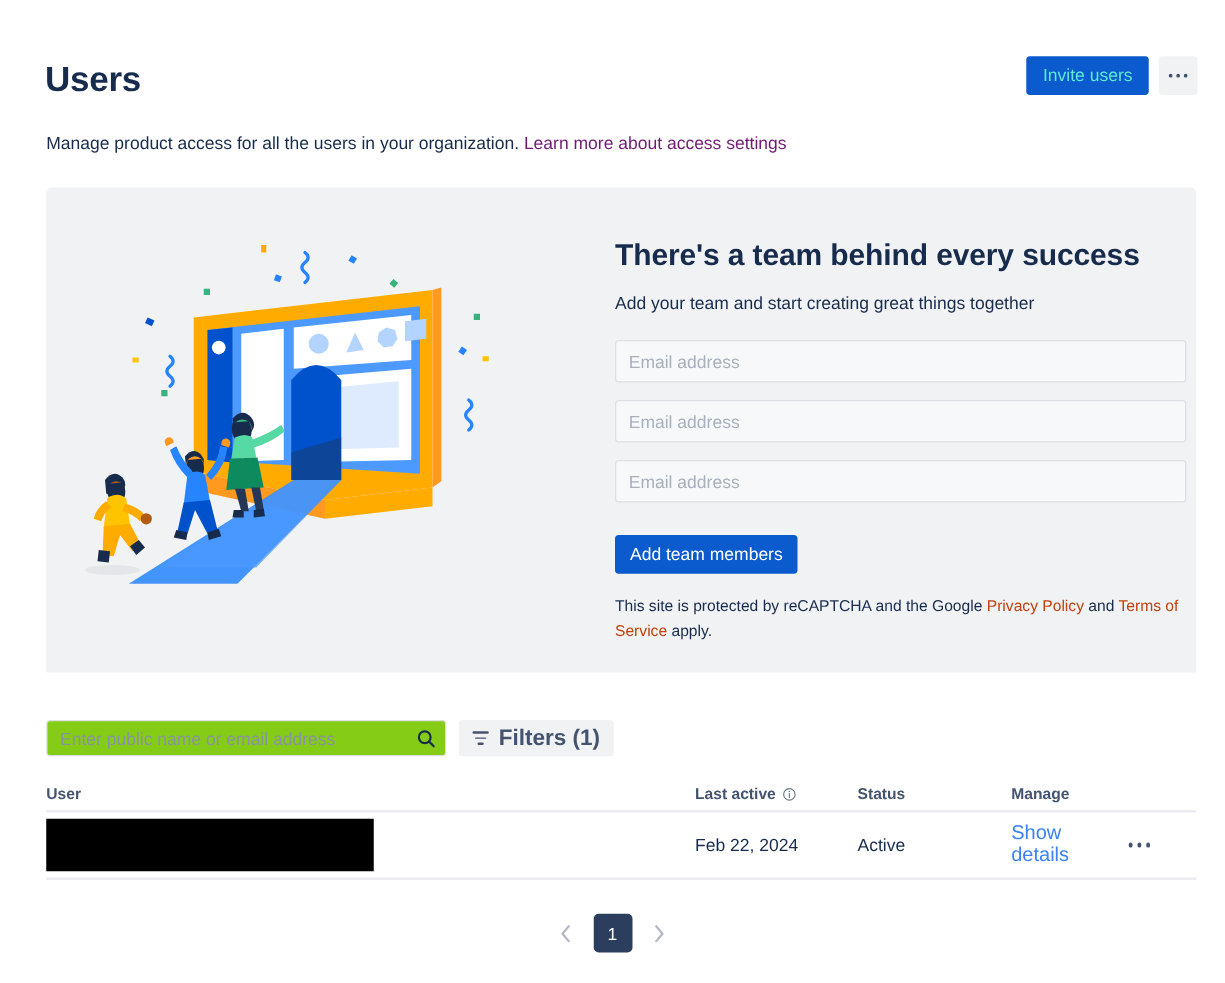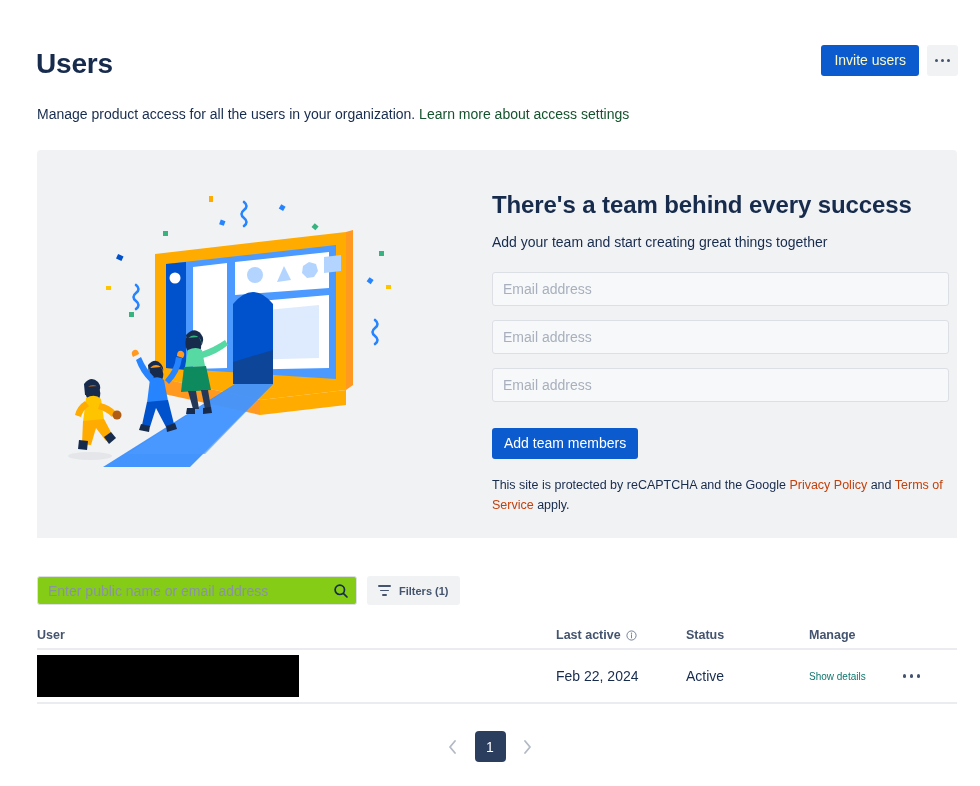--- a/index.html
+++ b/index.html
@@ -29,40 +29,40 @@
   .title {
     position: absolute; left: 36px; top: 47px;
     font-size: 28px; line-height: 34px; font-weight: 600;
     color: #172B4D; letter-spacing: -0.2px;
   }
   .header-actions {
     position: absolute; right: 22px; top: 45px;
     display: flex; align-items: center; gap: 8px;
   }
   .btn-primary {
-    background: #0C5BCE; color: #fef9c3;
+    background: #0C5BCE; color: #5eead4;
     border: none; border-radius: 3px;
     height: 31px; padding: 0 13px;
     font-size: 14px; font-family: "Liberation Sans", sans-serif;
     font-weight: 400; cursor: pointer; line-height: 31px;
   }
   .btn-more {
     width: 31px; height: 31px; border: none; border-radius: 3px;
     background: #F1F2F4; cursor: pointer;
     display: flex; align-items: center; justify-content: center;
     gap: 3px;
   }
   .btn-more .dot { width: 3px; height: 3px; border-radius: 50%; background: #44546F; }
 
   
   .description {
     position: absolute; left: 37px; top: 104px;
     font-size: 14px; line-height: 20px; color: #172B4D;
   }
-  .description a { color: #14532d; text-decoration: none; }
+  .description a { color: #701a75; text-decoration: none; }
 
   
   .banner {
     position: absolute; left: 37px; top: 150px;
     width: 920px; height: 388px;
     background: #F1F2F4;
     border-radius: 4px 4px 0 0;
     display: flex;
   }
   .banner-art {
@@ -117,21 +117,21 @@
   }
   .search-input::placeholder { color: #8993A4; }
   .search-icon {
     position: absolute; right: 8px; top: 50%; transform: translateY(-50%);
     display: flex; cursor: pointer;
   }
   .filters-btn {
     display: flex; align-items: center; gap: 8px;
     height: 29px; padding: 0 11px;
     background: #F1F2F4; border: none; border-radius: 3px;
-    font-size: 11px; font-family: "Liberation Sans", sans-serif;
+    font-size: 18px; font-family: "Liberation Sans", sans-serif;
     color: #44546F; font-weight: 600; cursor: pointer;
   }
   .funnel { display: flex; flex-direction: column; align-items: center; gap: 2.5px; }
   .funnel i { display: block; background: #44546F; height: 1.8px; border-radius: 1px; }
   .funnel i:nth-child(1) { width: 13px; }
   .funnel i:nth-child(2) { width: 9px; }
   .funnel i:nth-child(3) { width: 5px; }
 
   
   .table {
@@ -157,21 +157,21 @@
     border-bottom: 2px solid #EBECF0;
     font-size: 14px; color: #172B4D;
   }
   .user-redacted {
     width: 262px; height: 42px; background: #000000;
   }
   .cell-actions {
     flex: 1; display: flex; align-items: center; justify-content: space-between;
     padding-right: 31px;
   }
-  .link-show { color: #0f766e; text-decoration: none; font-size: 10px; cursor: pointer; }
+  .link-show { color: #3b82f6; text-decoration: none; font-size: 16px; cursor: pointer; }
   .row-more {
     display: flex; align-items: center; gap: 3.5px;
     background: none; border: none; cursor: pointer; padding: 6px;
   }
   .row-more .dot { width: 3.5px; height: 3.5px; border-radius: 50%; background: #44546F; }
 
   
   .pagination {
     position: absolute; left: 0; right: 0; top: 731px;
     display: flex; align-items: center; justify-content: center; gap: 10px;

